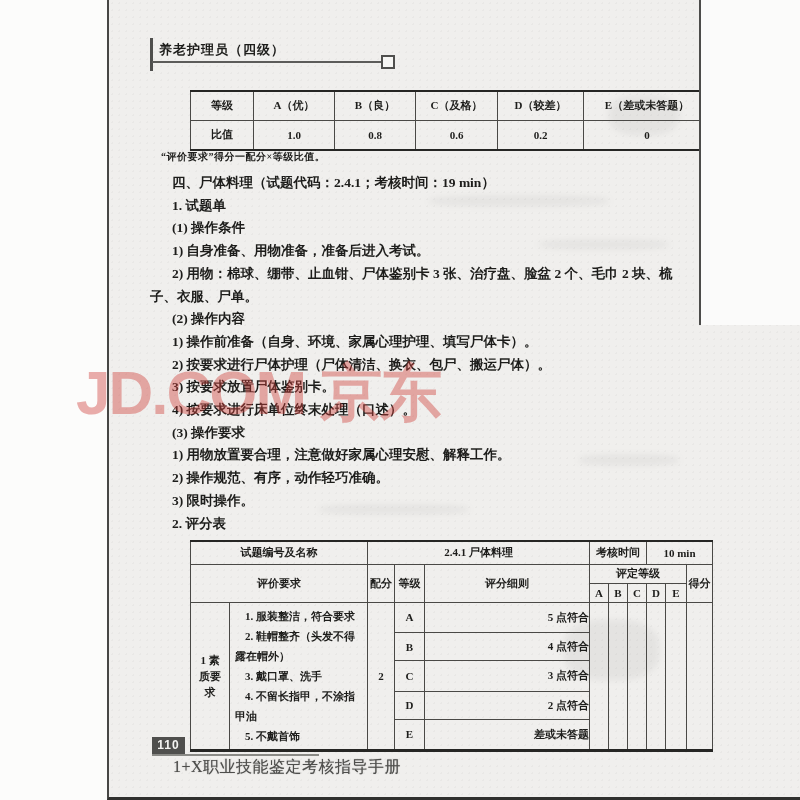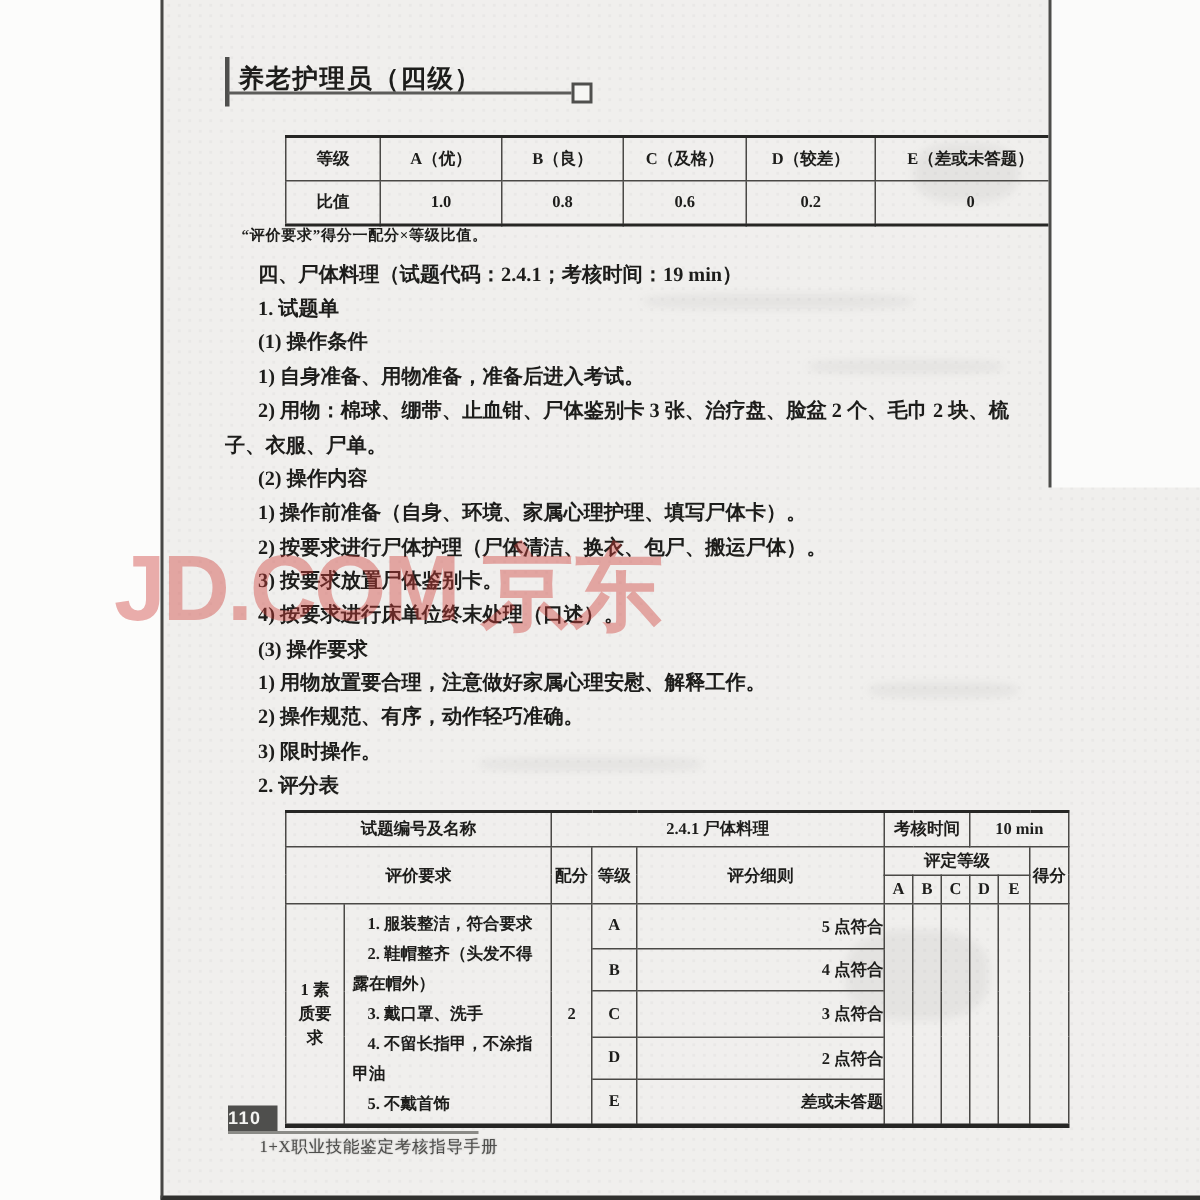--- a/index.html
+++ b/index.html
@@ -20,21 +20,21 @@
     box-sizing:border-box;
   }
   .white-strip{
     position:absolute;left:590px;top:0;width:103px;height:325px;
     background:#fbfbfa;border-left:2px solid #4c4c4a;box-sizing:border-box;
   }
   .ghost{position:absolute;background:rgba(110,110,106,0.09);filter:blur(3px);border-radius:40%;}
 
   
   .head-bar{position:absolute;left:41px;top:38px;width:3px;height:33px;background:#4f4f4d;}
-  .head-title{position:absolute;left:50px;top:41px;font-size:17px;font-weight:700;letter-spacing:1px;}
+  .head-title{position:absolute;left:50px;top:41px;font-size:13px;font-weight:700;letter-spacing:1px;}
   .head-rule{position:absolute;left:43px;top:61px;width:236px;height:2px;background:#5c5c5a;}
   .head-square{position:absolute;left:272px;top:55px;width:10px;height:10px;background:#f6f6f4;border:2px solid #4f4f4d;}
 
   
   table{border-collapse:collapse;table-layout:fixed;font-size:11px;font-weight:600;margin-left:40px;}
   td{border:1px solid #4a4946;text-align:center;vertical-align:middle;padding:0;overflow:hidden;}
   .t1{position:absolute;left:41px;top:90px;width:520px;
       border-top:2px solid #262624;border-bottom:2px solid #262624;}
   .t2{position:absolute;left:41px;top:540px;width:522px;
       border-top:2px solid #262624;border-bottom:3px solid #262624;}
@@ -55,25 +55,25 @@
     position:absolute;left:76px;top:362px;z-index:40;
     font-family:"Liberation Sans", sans-serif;
     font-weight:800;font-size:62px;line-height:1;letter-spacing:-2px;
     white-space:nowrap;color:rgba(208,62,57,0.42);
   }
 
   
   .page-badge{
     position:absolute;left:43px;top:737px;width:33px;height:17px;
     background:#4f4f4d;color:#f4f4f2;font-size:12px;font-weight:700;
-    line-height:17px;letter-spacing:1px;
+    text-align:center;line-height:17px;letter-spacing:1px;
     font-family:"Liberation Sans", sans-serif;
   }
   .badge-rule{position:absolute;left:43px;top:754px;width:167px;height:2px;background:#8a8a86;}
-  .book-title{position:absolute;left:64px;top:757px;font-size:11px;color:#4e4e4c;
+  .book-title{position:absolute;left:64px;top:757px;font-size:16px;color:#4e4e4c;
     letter-spacing:0.5px;text-shadow:0 0 1px rgba(90,90,88,0.6);}
 </style>
 </head>
 <body>
 
 <div class="page">
 
   <div class="ghost" style="left:320px;top:196px;width:180px;height:10px"></div>
   <div class="ghost" style="left:430px;top:240px;width:130px;height:9px"></div>
   <div class="ghost" style="left:470px;top:455px;width:100px;height:10px"></div>

